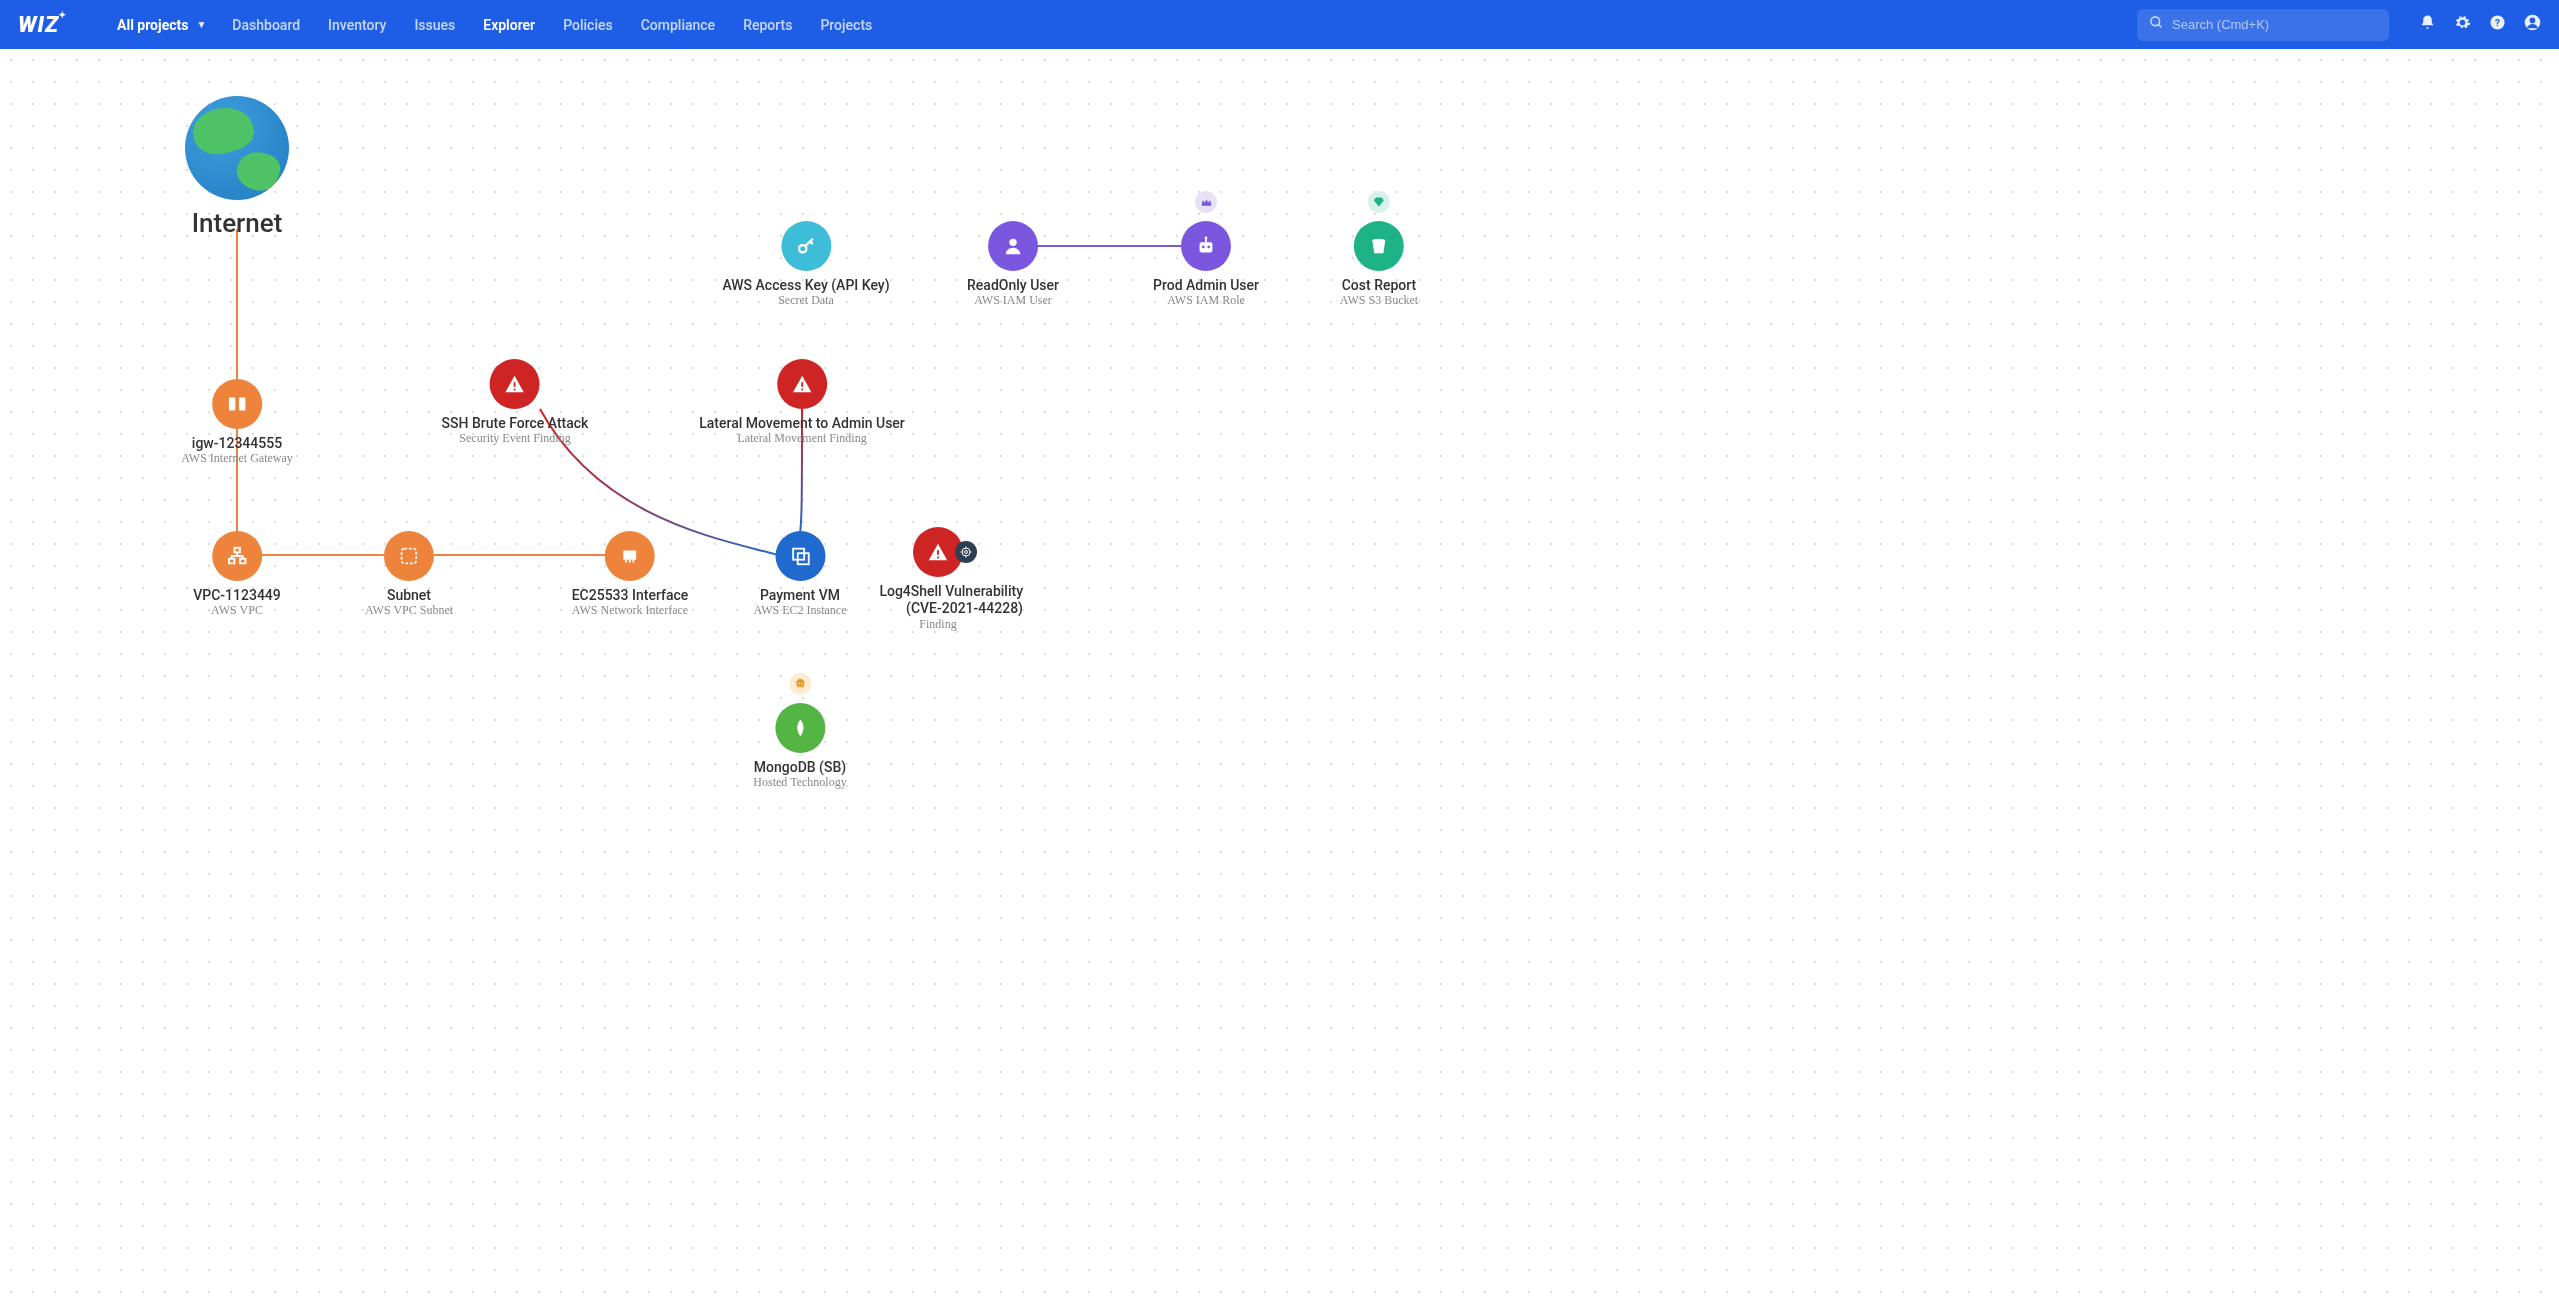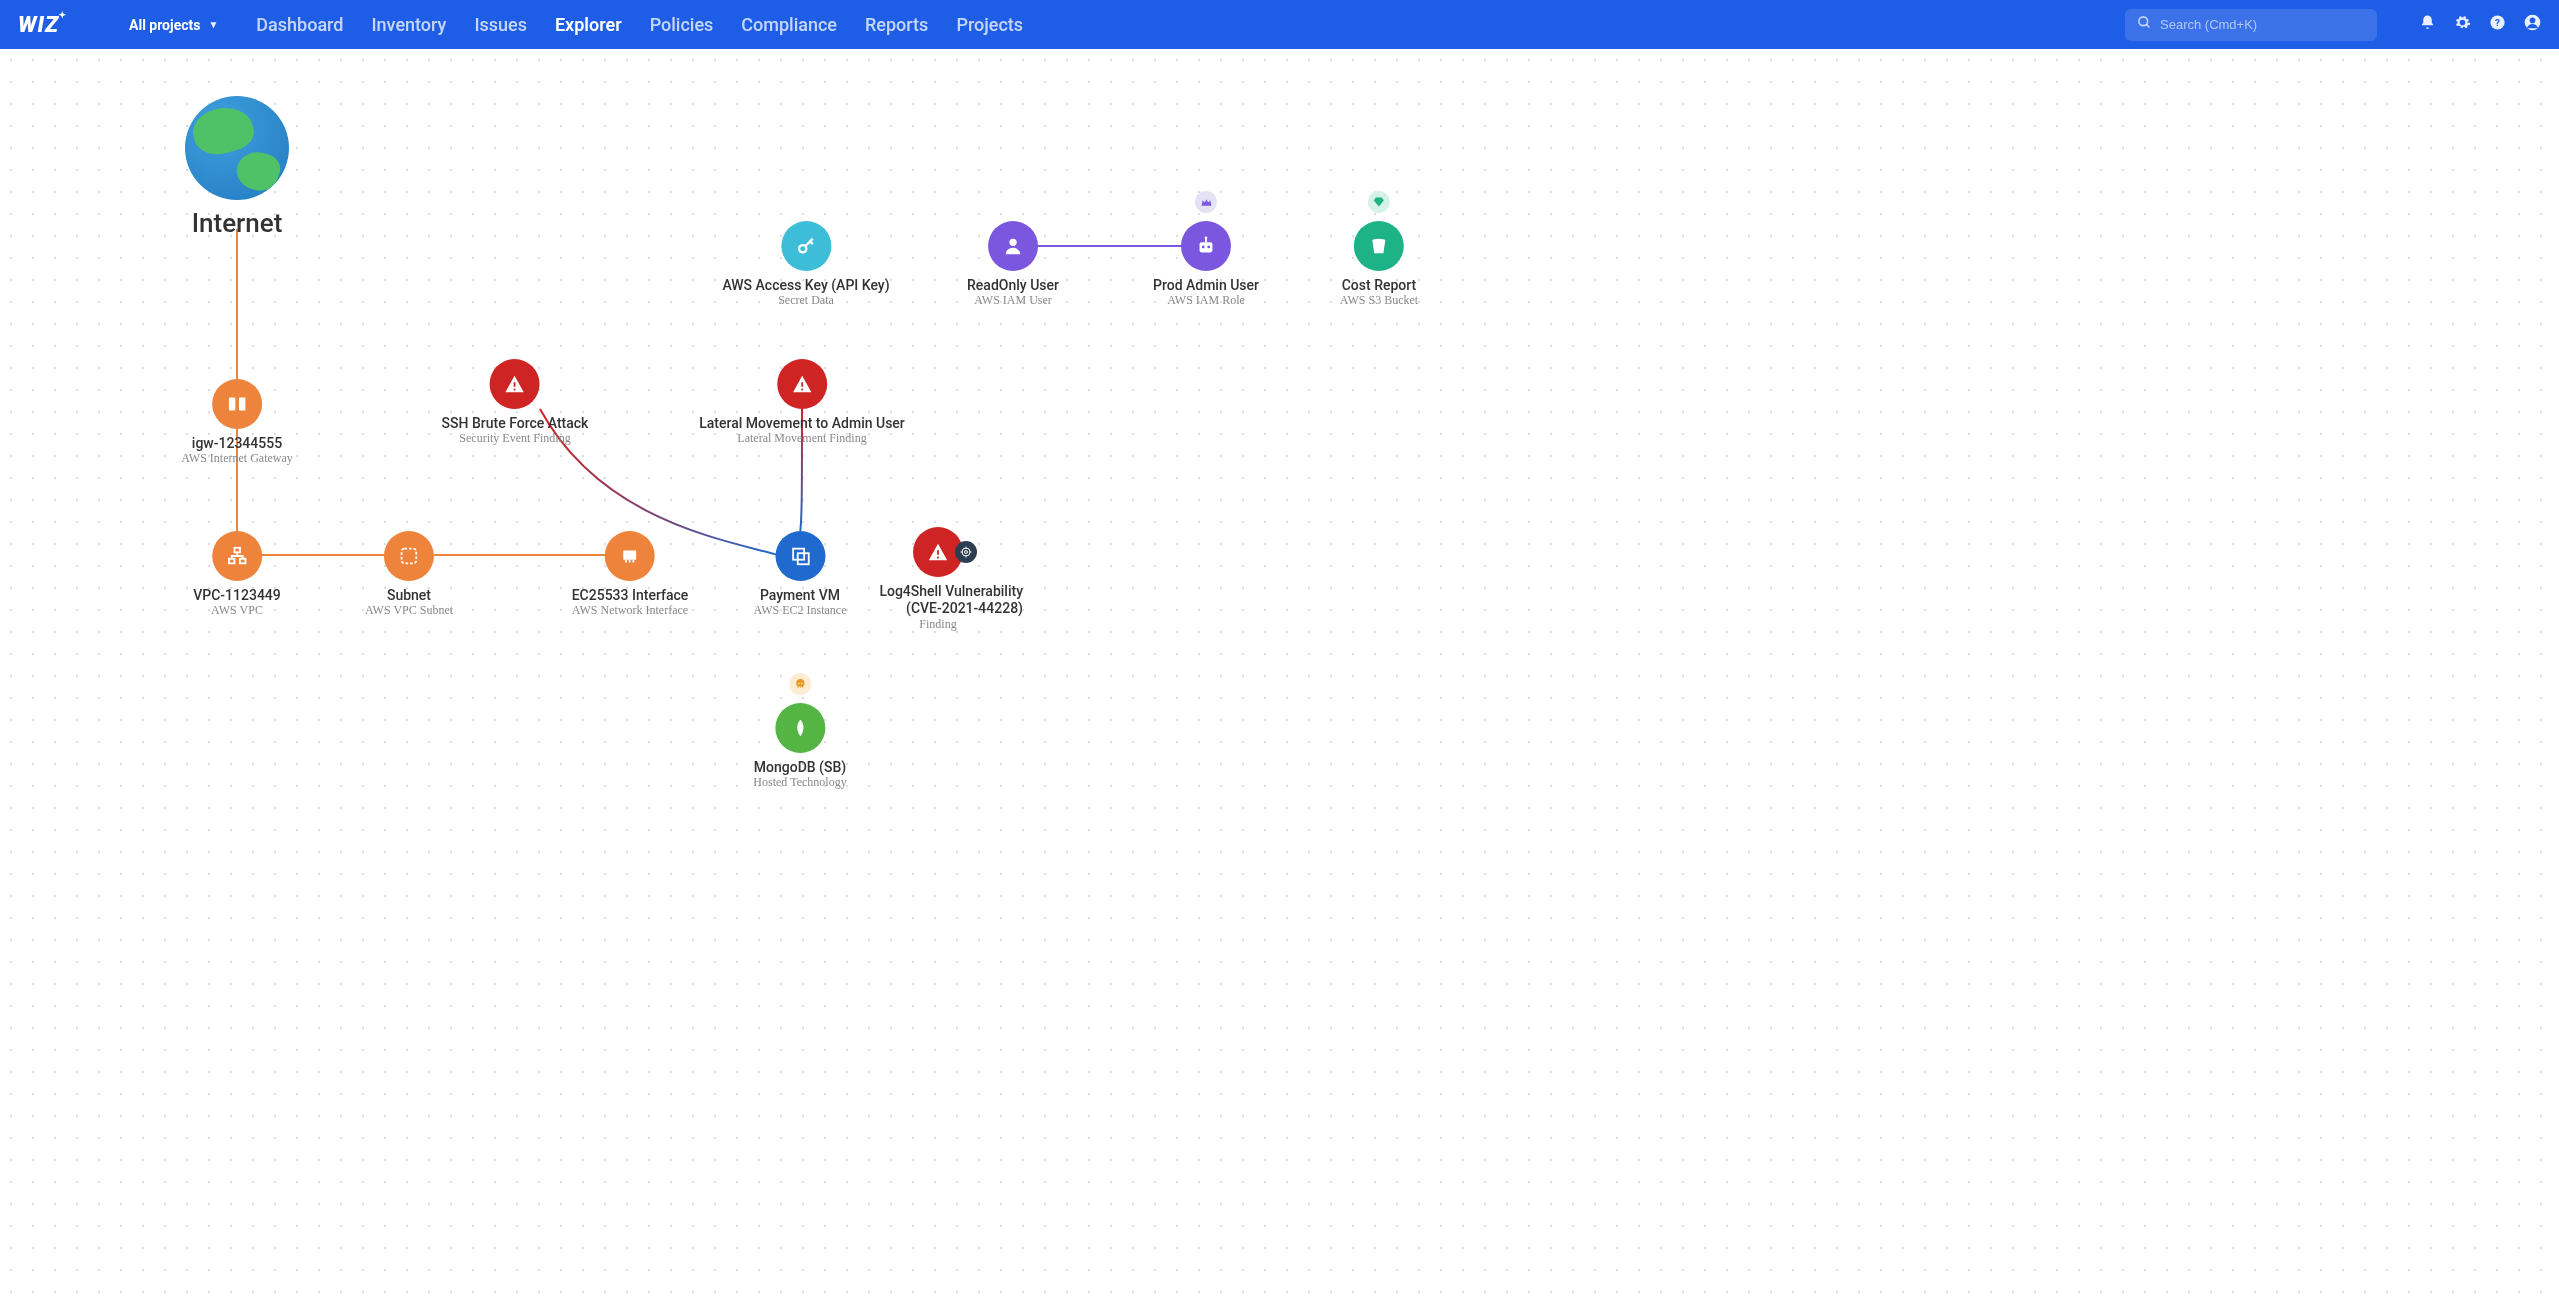--- a/index.html
+++ b/index.html
@@ -1,23 +1,23 @@
 <!DOCTYPE html>
 <html><head>
 <meta charset="utf-8">
 <style>
 * { margin:0; padding:0; box-sizing:border-box; }
 body { font-family:-apple-system,BlinkMacSystemFont,"Segoe UI",Roboto,Helvetica,Arial,sans-serif; background:#fff; overflow:hidden; }
-.topbar { height:49px; background:#1e5ee6; display:flex; align-items:center; padding:0 18px; color:#fff; gap:28px; }
+.topbar { height:49px; background:#1e5ee6; display:flex; align-items:center; padding:0 18px; color:#fff; gap:16px; }
 .logo { font-weight:900; font-size:22px; letter-spacing:1px; font-style:italic; position:relative; padding-right:6px; }
 .logo::after { content:"✦"; font-size:9px; position:absolute; top:-2px; right:-2px; font-style:normal; }
 .proj { display:flex; align-items:center; gap:8px; font-size:14px; font-weight:700; cursor:pointer;margin-left:36px; }
 .proj .caret { font-size:10px; opacity:.9; }
 .nav { display:flex; gap:28px; margin-left:10px; }
-.nav a { color:rgba(255,255,255,.75); text-decoration:none; font-size:18px; font-weight:500;text-align:right; }
+.nav a { color:rgba(255,255,255,.75); text-decoration:none; font-size:14px; font-weight:500;text-align:right; }
 .nav a.active { color:#fff; font-weight:600; }
 .spacer { flex:1; }
 .search { background:rgba(255,255,255,.13); border-radius:6px; height:32px; width:252px; display:flex; align-items:center; padding:0 12px; gap:8px; }
 .search input { background:none; border:none; outline:none; color:#fff; font-size:13px; flex:1; }
 .search input::placeholder { color:rgba(255,255,255,.6); }
 .icons { display:flex; gap:18px; margin-left:14px; align-items:center; }
 .icons span { cursor:pointer; opacity:.9; font-size:16px; }
 .canvas { position:relative; width:100%; height:calc(100vh - 49px); background-image:radial-gradient(#d8dde3 1px,transparent 1px); background-size:22px 22px; background-position:0 0; }
 .node { position:absolute; transform:translate(-50%,0); display:flex; flex-direction:column; align-items:center; text-align:right; cursor:pointer; z-index:5; }
 .circle { border-radius:50%; display:flex; align-items:center; justify-content:center; color:#fff; position:relative; }

